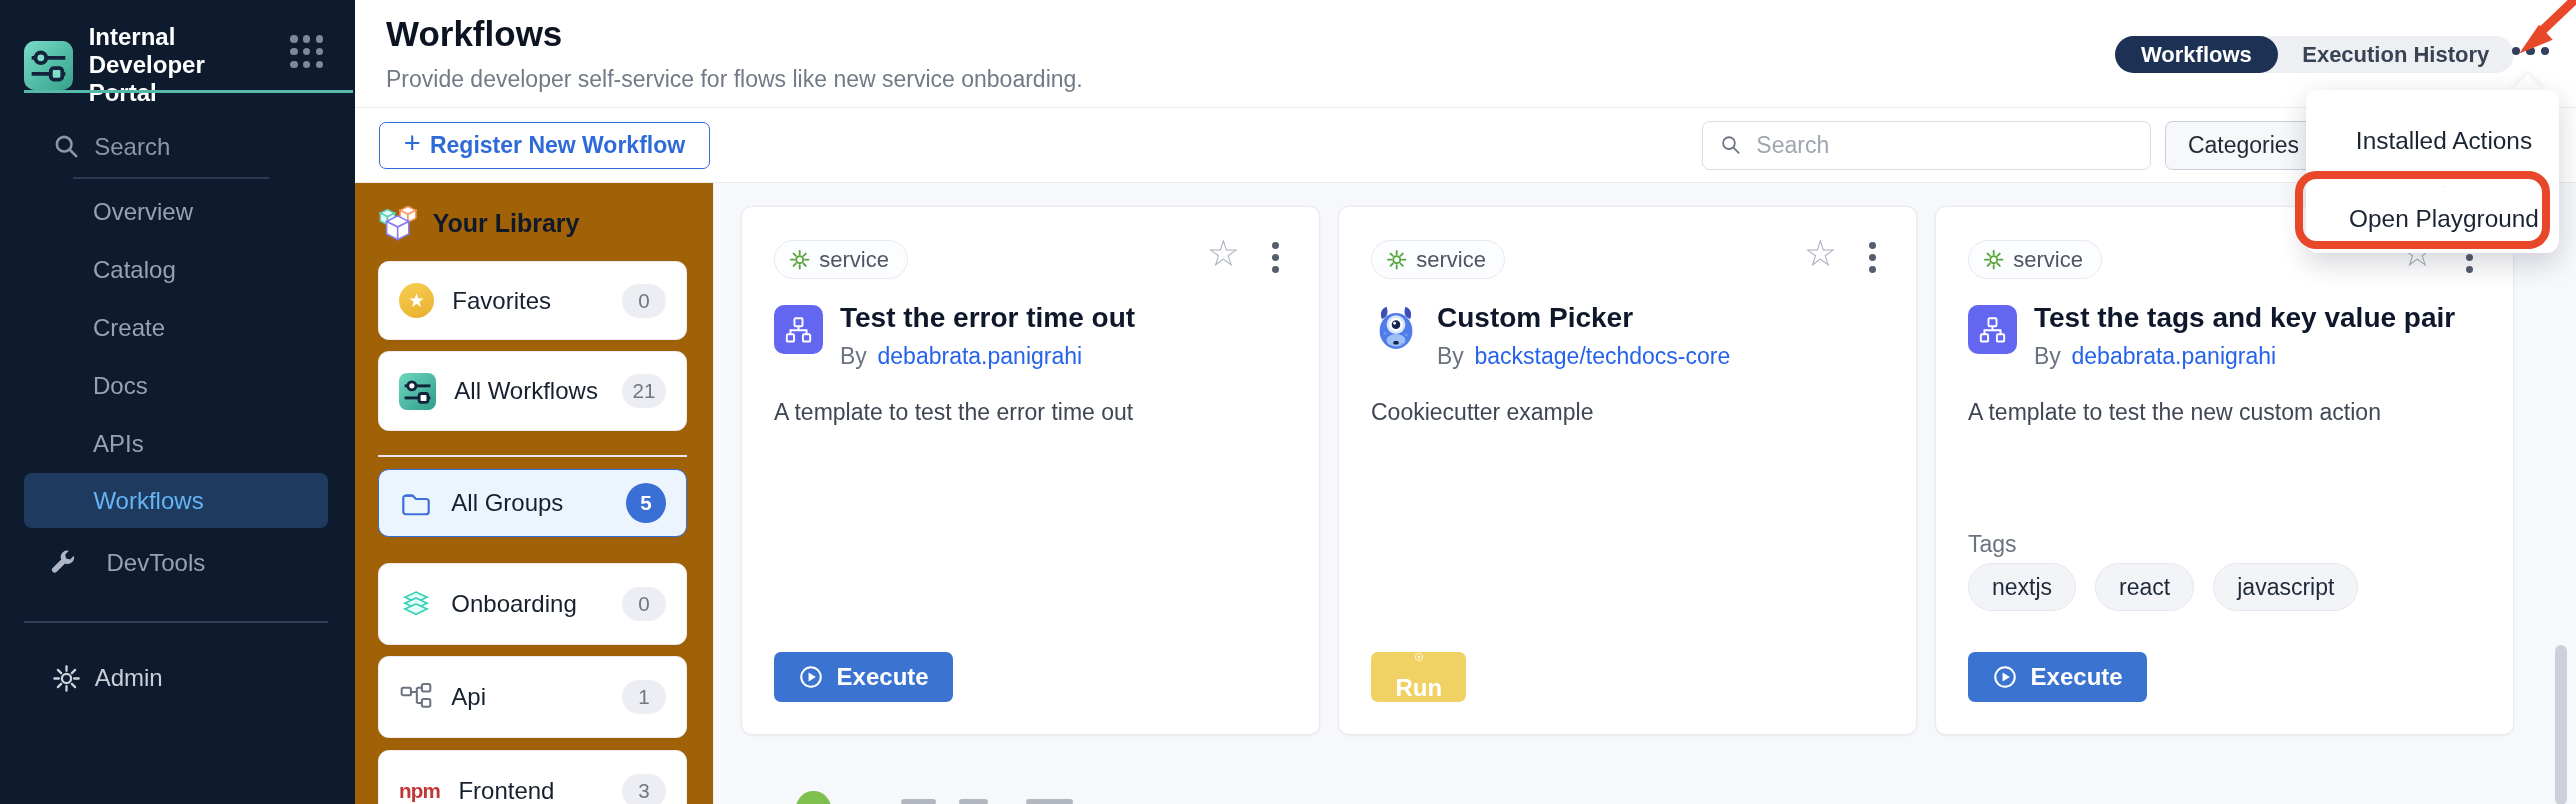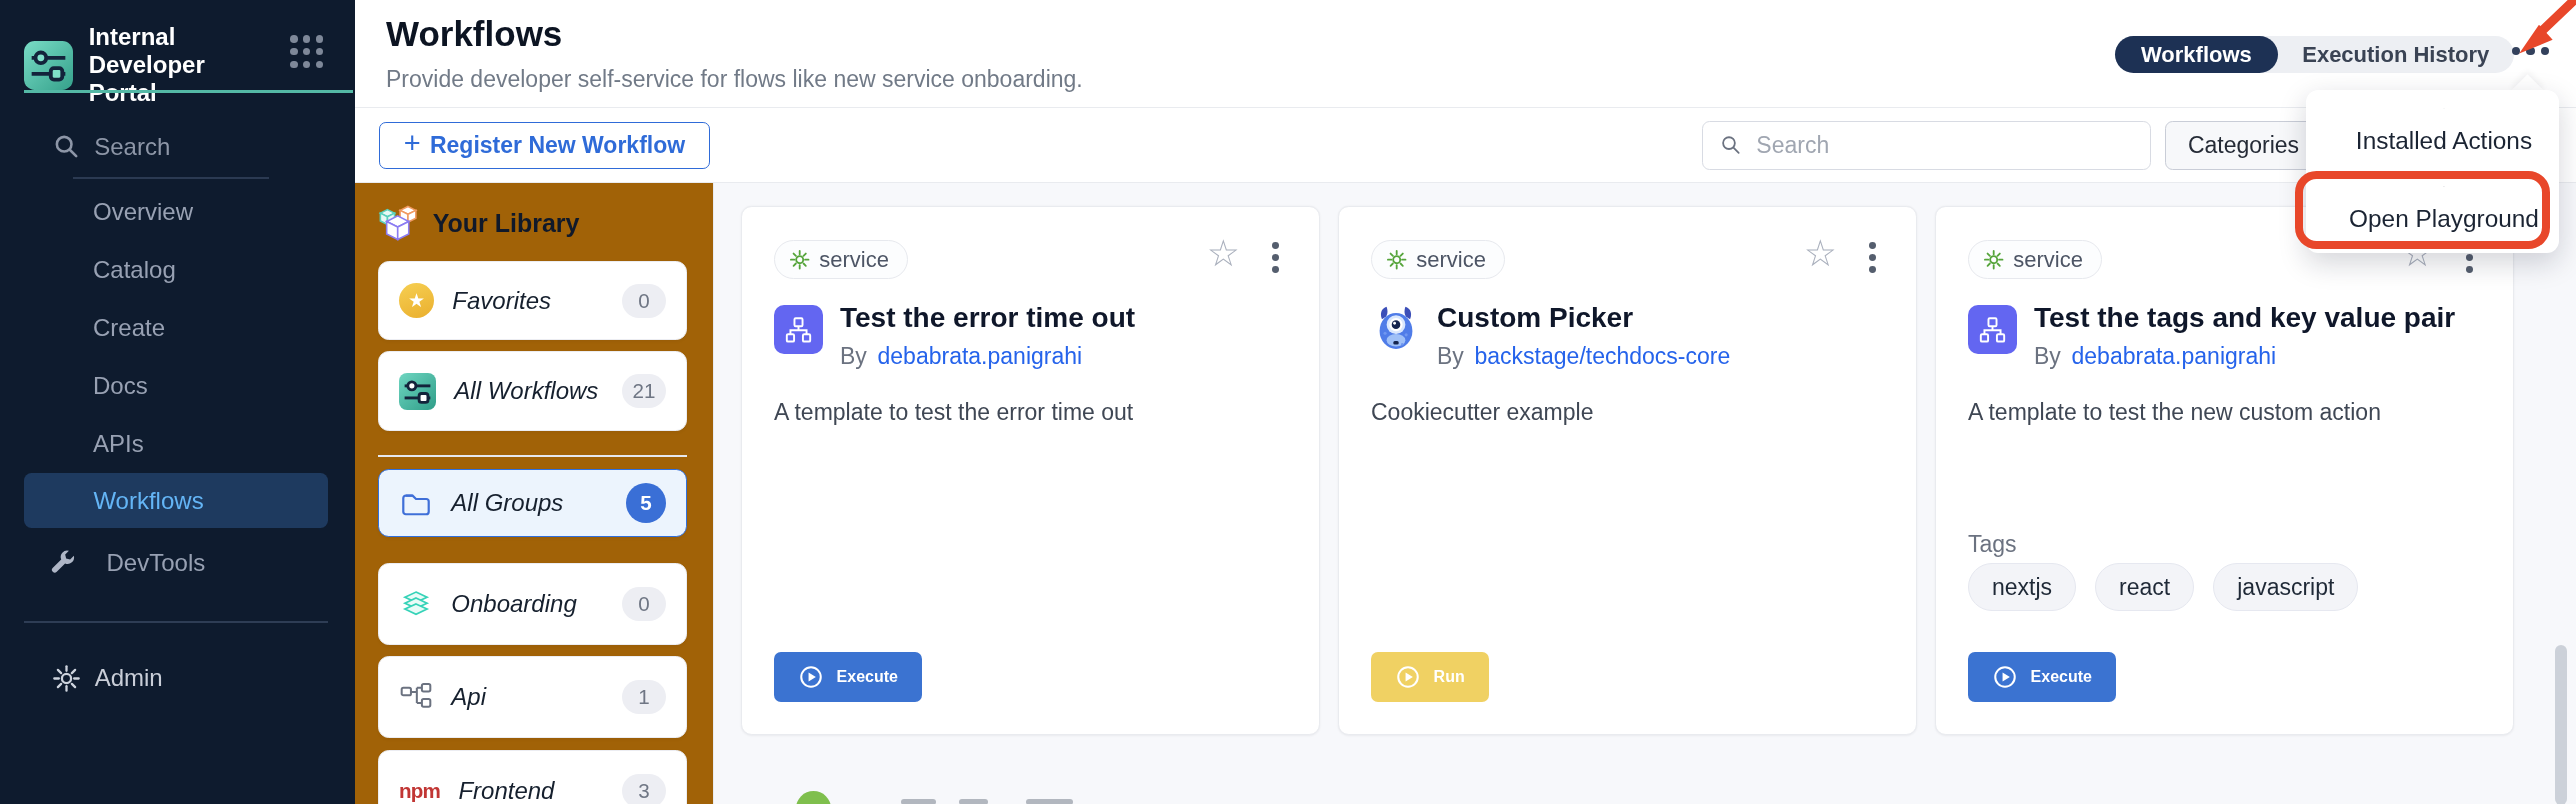--- a/index.html
+++ b/index.html
@@ -39,21 +39,21 @@
   .tb-search{position:absolute;left:1702px;top:121px;width:449px;height:49px;box-sizing:border-box;border:1.1px solid #d8dbe3;border-radius:7.6px;background:#fff;display:flex;align-items:center;gap:12.2px;padding:0 17px;}
   .tb-search input{border:none;outline:none;font-size:23px;color:#333;width:100%;font-family:"Liberation Sans",sans-serif;background:transparent;}
   .tb-search input::placeholder{color:#a0a6b1;}
   .btn-cat{position:absolute;left:2165px;top:121px;width:157px;height:49px;box-sizing:border-box;border:1.1px solid #c9cdd7;border-radius:7.6px;background:#f7f8fa;color:#252b36;font-size:23px;display:flex;align-items:center;justify-content:center;cursor:pointer;}
 
   
   .library{position:absolute;left:355px;top:183px;width:359px;height:621px;background:#a16207;border-right:0.8px solid #e9ebef;box-sizing:border-box;}
   .lib-head{position:absolute;left:23px;top:20px;display:flex;align-items:center;gap:13.7px;}
   .lib-head .t{font-size:25px;font-weight:700;color:#10192a;}
   .lib-item{position:absolute;left:23px;width:309px;box-sizing:border-box;background:#fff;border:1.1px solid #ecedf2;border-radius:10.7px;box-shadow:0 1.5px 3.1px rgba(15,23,42,.04);display:flex;align-items:center;gap:18.3px;padding:0 20px;cursor:pointer;}
-  .lib-item .lbl{font-size:24px;color:#16202e;font-style:italic;}
+  .lib-item .lbl{font-size:24px;color:#16202e;}
   .badge{margin-left:auto;min-width:44px;height:34px;border-radius:763px;background:#edeef3;color:#6f7684;font-size:20.6px;display:flex;align-items:center;justify-content:center;padding:0 6.1px;box-sizing:border-box;}
   .lib-sel{background:#ecf4fd;border:1.9px solid #2f6fde;}
   .lib-sel .badge{background:#3a6fd6;color:#fff;min-width:40px;height:40px;border-radius:50%;font-weight:700;}
   .lib-rule{position:absolute;left:23px;top:272px;width:309px;height:1.5px;background:#e6e8ee;}
   .fav-tile{width:35px;height:35px;border-radius:50%;background:linear-gradient(160deg,#f6cf52,#eaaf2e);display:flex;align-items:center;justify-content:center;color:#fff;font-size:19px;}
   .npm-word{color:#c13634;font-weight:800;font-size:20.6px;letter-spacing:-0.8px;}
 
   
   .card{position:absolute;top:206px;height:529px;background:#fff;border:0.8px solid #e9ebef;border-radius:10.7px;box-shadow:0 0.8px 2.3px rgba(16,24,40,.06);box-sizing:border-box;}
   .chip{position:absolute;left:32px;top:33px;height:37px;display:inline-flex;align-items:center;gap:9.2px;padding:0 18.3px 0 13.7px;border:1.1px solid #e7e9ee;border-radius:763px;background:#fcfdfe;}
@@ -63,23 +63,23 @@
   .kebab-v i{width:6.9px;height:6.9px;border-radius:50%;background:#555e6e;}
   .itile{position:absolute;left:32px;top:98px;width:49px;height:49px;border-radius:10px;background:#6366f1;display:flex;align-items:center;justify-content:center;}
   .mtile{position:absolute;left:32px;top:95px;width:50px;height:50px;}
   .card-title{position:absolute;left:98px;top:95px;font-size:28px;font-weight:700;color:#0f172a;white-space:nowrap;}
   .byline{position:absolute;left:98px;top:136px;font-size:23px;color:#6b7280;display:flex;gap:10.7px;white-space:nowrap;}
   .byline a{color:#2563eb;text-decoration:none;cursor:pointer;}
   .desc{position:absolute;left:32px;top:192px;font-size:23px;color:#3f4754;white-space:nowrap;}
   .tags-lbl{position:absolute;left:32px;top:324px;font-size:23px;color:#6b7280;}
   .tags-row{position:absolute;left:32px;top:356px;display:flex;gap:19px;}
   .tagpill{height:46px;line-height:46px;padding:0 23px;border-radius:763px;background:#f3f4f8;border:0.8px solid #e6e8f0;font-size:23px;color:#1f2937;}
-  .btn-act{position:absolute;left:32px;top:445px;height:50px;padding:0 24.4px;border-radius:6.9px;display:inline-flex;align-items:center;gap:12.2px;color:#fff;font-size:16px;font-weight:700;cursor:pointer;border:none;text-align:right;}
+  .btn-act{position:absolute;left:32px;top:445px;height:50px;padding:0 24.4px;border-radius:6.9px;display:inline-flex;align-items:center;gap:12.2px;color:#fff;font-size:24px;font-weight:700;cursor:pointer;border:none;text-align:right;}
   .btn-exec{background:#3b73d1;}
-  .btn-run{background:#f0d163;}
+  .btn-run{background:#f0d163;flex-direction:column;}
 
   
   .menu-caret{position:absolute;left:2516px;top:79px;width:23px;height:23px;background:#fff;transform:rotate(45deg);z-index:49;box-shadow:-2.3px -2.3px 6.1px rgba(15,23,42,.06);}
   .menu{position:absolute;left:2306px;top:90px;width:253px;height:163px;background:#fff;border-radius:12.2px;box-shadow:0 9.2px 27.5px rgba(15,23,42,.18);z-index:50;}
   .menu-item{position:absolute;left:0;width:253px;height:47px;display:flex;align-items:center;gap:18.3px;padding-left:23px;box-sizing:border-box;font-size:24.4px;color:#1b2433;font-weight:500;cursor:pointer;white-space:nowrap;flex-direction:column;}
 
   
   .ann-ring{position:absolute;left:2295px;top:171px;width:255px;height:78px;box-sizing:border-box;border:8.4px solid #e8472a;border-radius:21.4px;z-index:60;pointer-events:none;}
   .ann-arrow{position:absolute;left:2501px;top:0;z-index:70;pointer-events:none;}
 

